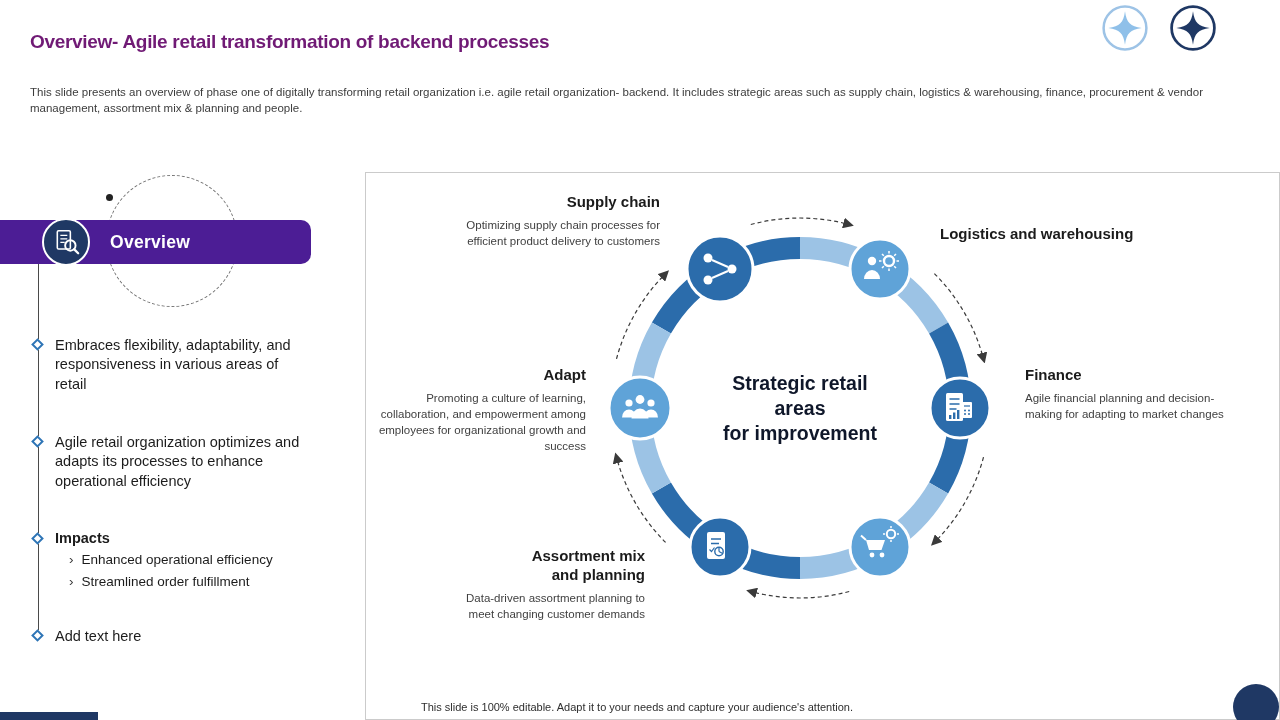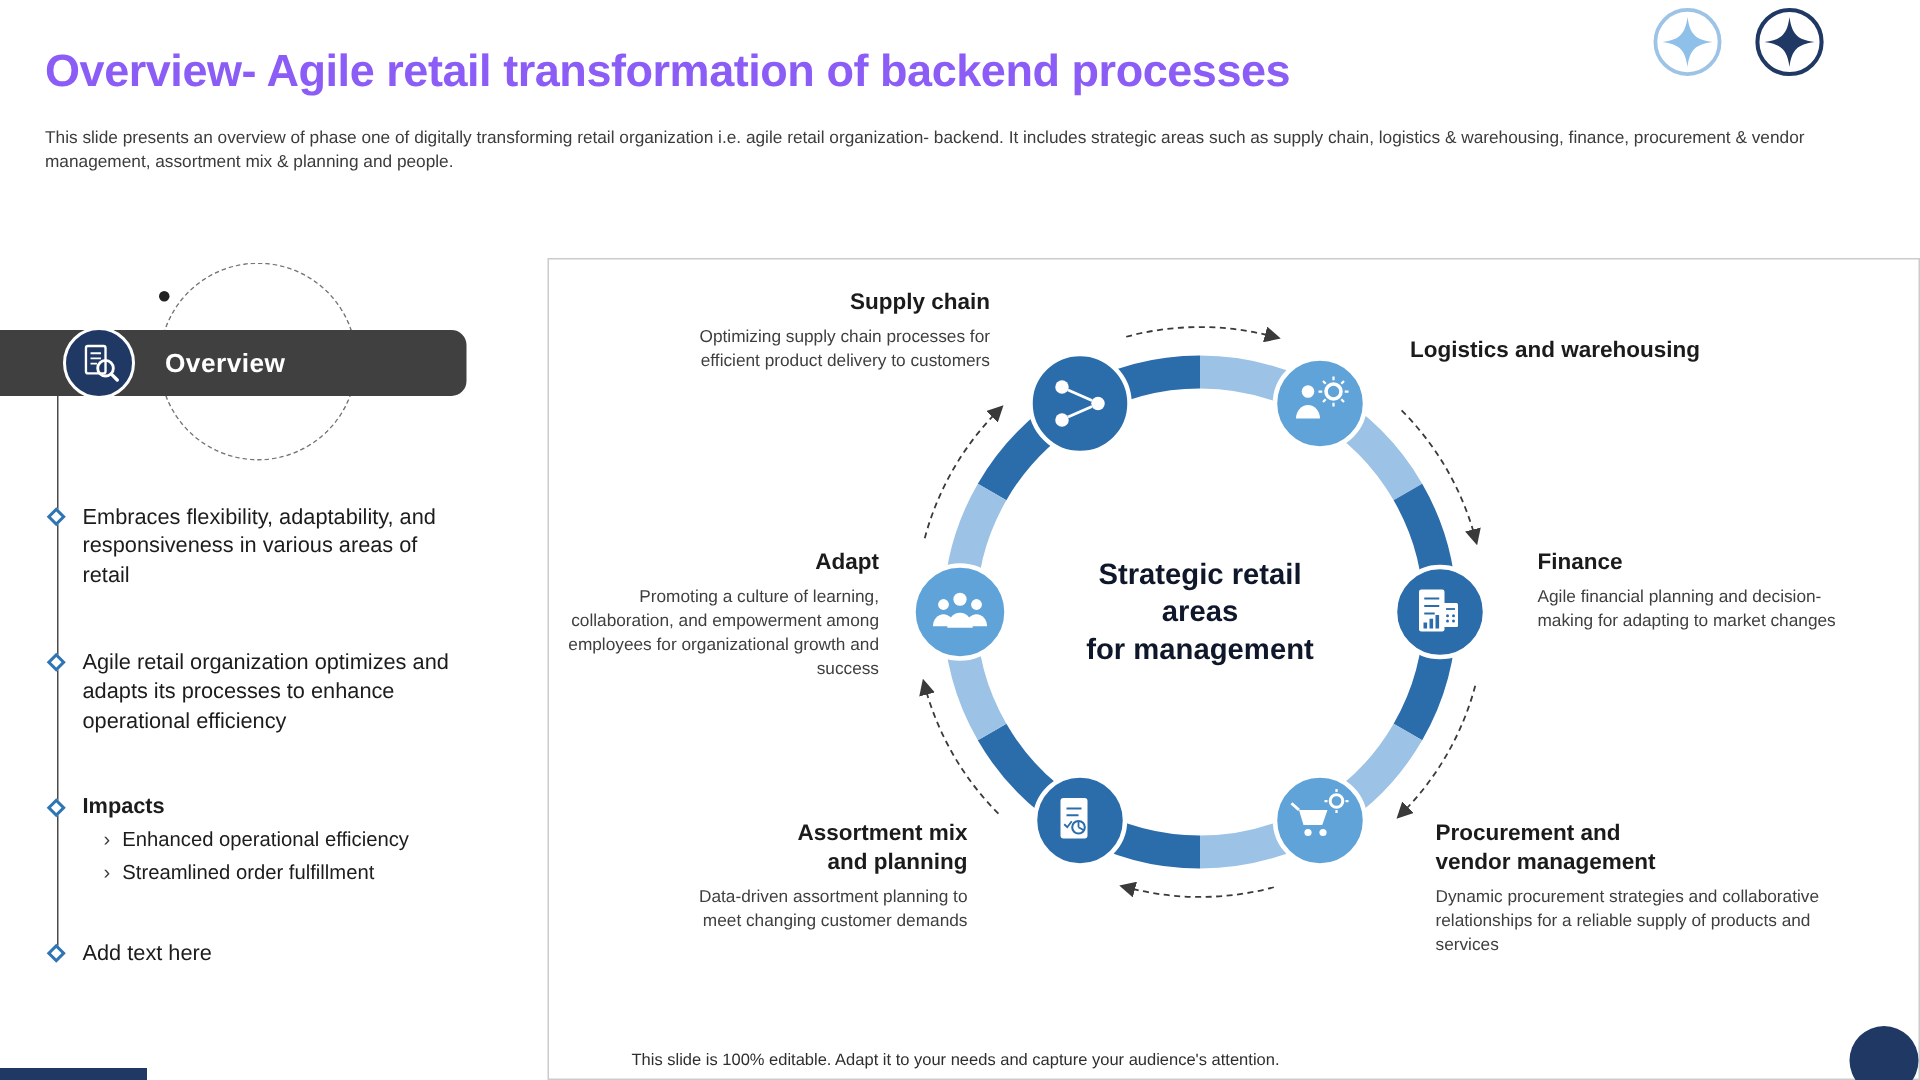--- a/index.html
+++ b/index.html
@@ -1,34 +1,34 @@
 <!DOCTYPE html>
 <html><head>
 <meta charset="utf-8">
 <style>
   * { margin:0; padding:0; box-sizing:border-box; }
   html,body { width:1280px; height:720px; overflow:hidden; background:#fff;
     font-family:"Liberation Sans", sans-serif; }
   .slide { position:relative; width:1280px; height:720px; background:#fff; }
 
   
-  .title { position:absolute; left:30px; top:31px; font-size:30px; font-weight:bold;
-    color:#8b5cf6; letter-spacing:-0.3px; }
+  .title { position:absolute; left:30px; top:31px; font-size:19px; font-weight:bold;
+    color:#701a75; letter-spacing:-0.3px; }
   .subtitle { position:absolute; left:30px; top:84px; width:1190px; font-size:11.5px;
     line-height:1.4; color:#3c3c3c; }
   .sparkle { position:absolute; top:4px; width:48px; height:48px; }
   .sparkle-light { left:1101px; } .sparkle-dark { left:1169px; }
 
   
   .dashed-circle { position:absolute; left:106px; top:175px; width:132px; height:132px;
     border:1.5px dashed #777; border-radius:50%; }
   .dashed-dot { position:absolute; left:106px; top:194px; width:7px; height:7px;
     border-radius:50%; background:#222; }
   .badge { position:absolute; left:0; top:220px; width:311px; height:44px;
-    background:#404040; border-radius:0 10px 10px 0; display:flex; align-items:center; }
+    background:#4c1d95; border-radius:0 10px 10px 0; display:flex; align-items:center; }
   .badge-icon { position:absolute; left:42px; top:-2px; width:48px; height:48px;
     background:#1f3864; border:2.5px solid #fff; border-radius:50%;
     display:flex; align-items:center; justify-content:center; }
   .badge-label { margin-left:110px; color:#fff; font-size:17.5px; font-weight:bold;
     letter-spacing:0.3px; }
   .vline { position:absolute; left:38px; top:264px; width:0; height:372px;
     border-left:1.5px solid #4a4a4a; }
   .diamond { position:absolute; left:33px; width:9px; height:9px; background:#fff;
     border:2px solid #2e75b6; transform:rotate(45deg); }
   .bullet { position:absolute; left:55px; width:250px; font-size:14.5px; color:#1c1c1c;
@@ -195,38 +195,34 @@
       <circle cx="651" cy="403" r="3.6"></circle>
       <path d="M644,417.5 a7,8 0 0 1 14,0 z"></path>
       <circle cx="640" cy="399.5" r="4.4"></circle>
       <path d="M631.5,418.5 a8.5,10 0 0 1 17,0 z"></path>
     </g>
   </svg>
 
   <div class="center-text">
     <div>Strategic retail</div>
     <div>areas</div>
-    <div>for management</div>
+    <div>for improvement</div>
   </div>
 
   <div class="lbl lbl-supply">
     <div class="node-title">Supply chain</div>
     <div class="node-desc">Optimizing supply chain processes for efficient product delivery to customers</div>
   </div>
   <div class="lbl lbl-logistics">
     <div class="node-title">Logistics and warehousing</div>
   </div>
   <div class="lbl lbl-finance">
     <div class="node-title">Finance</div>
     <div class="node-desc">Agile financial planning and decision-making for adapting to market changes</div>
   </div>
-  <div class="lbl lbl-procurement">
-    <div class="node-title">Procurement and vendor management</div>
-    <div class="node-desc">Dynamic procurement strategies and collaborative relationships for a reliable supply of products and services</div>
-  </div>
   <div class="lbl lbl-assortment">
     <div class="node-title">Assortment mix and planning</div>
     <div class="node-desc">Data-driven assortment planning to meet changing customer demands</div>
   </div>
   <div class="lbl lbl-people">
     <div class="node-title">Adapt</div>
     <div class="node-desc">Promoting a culture of learning, collaboration, and empowerment among employees for organizational growth and success</div>
   </div>
 
   <div class="footer-note">This slide is 100% editable. Adapt it to your needs and capture your audience's attention.</div>

